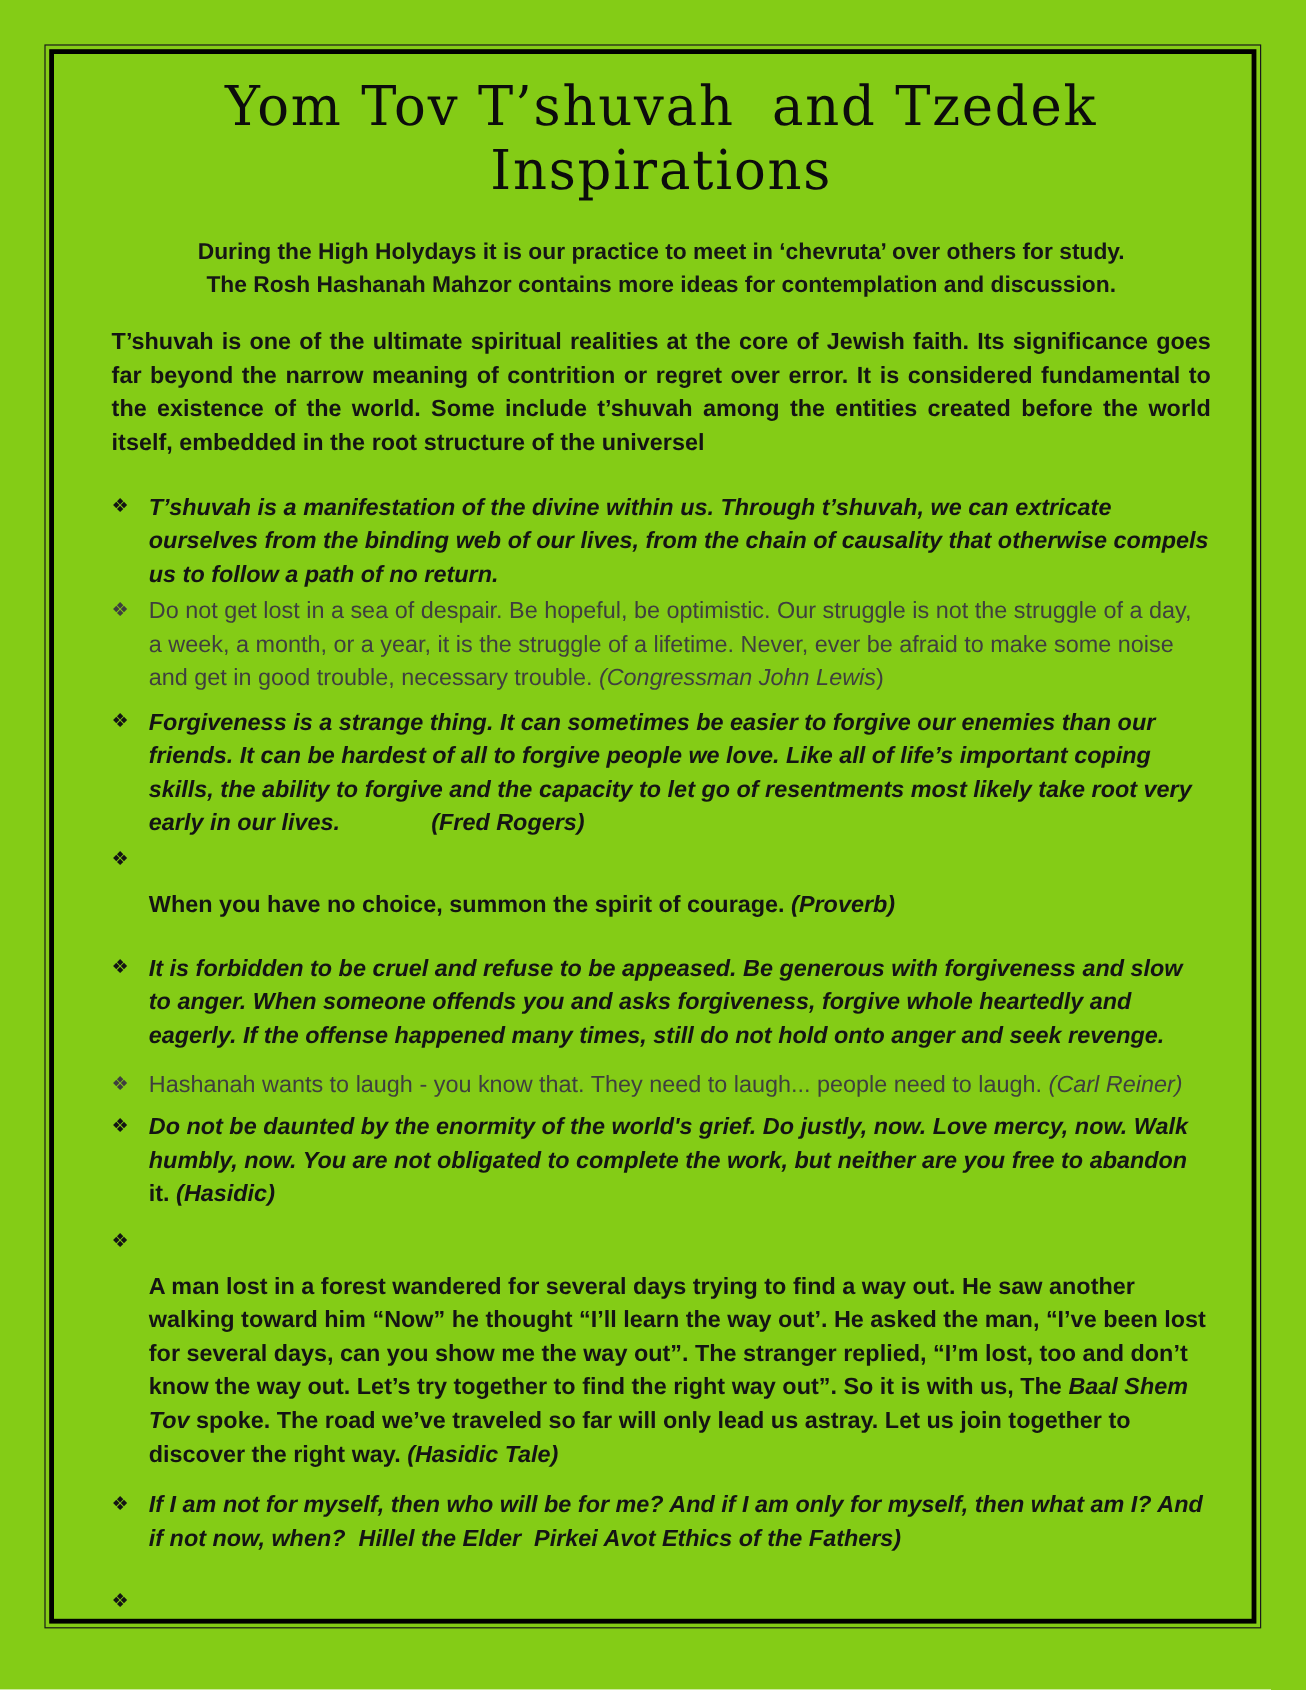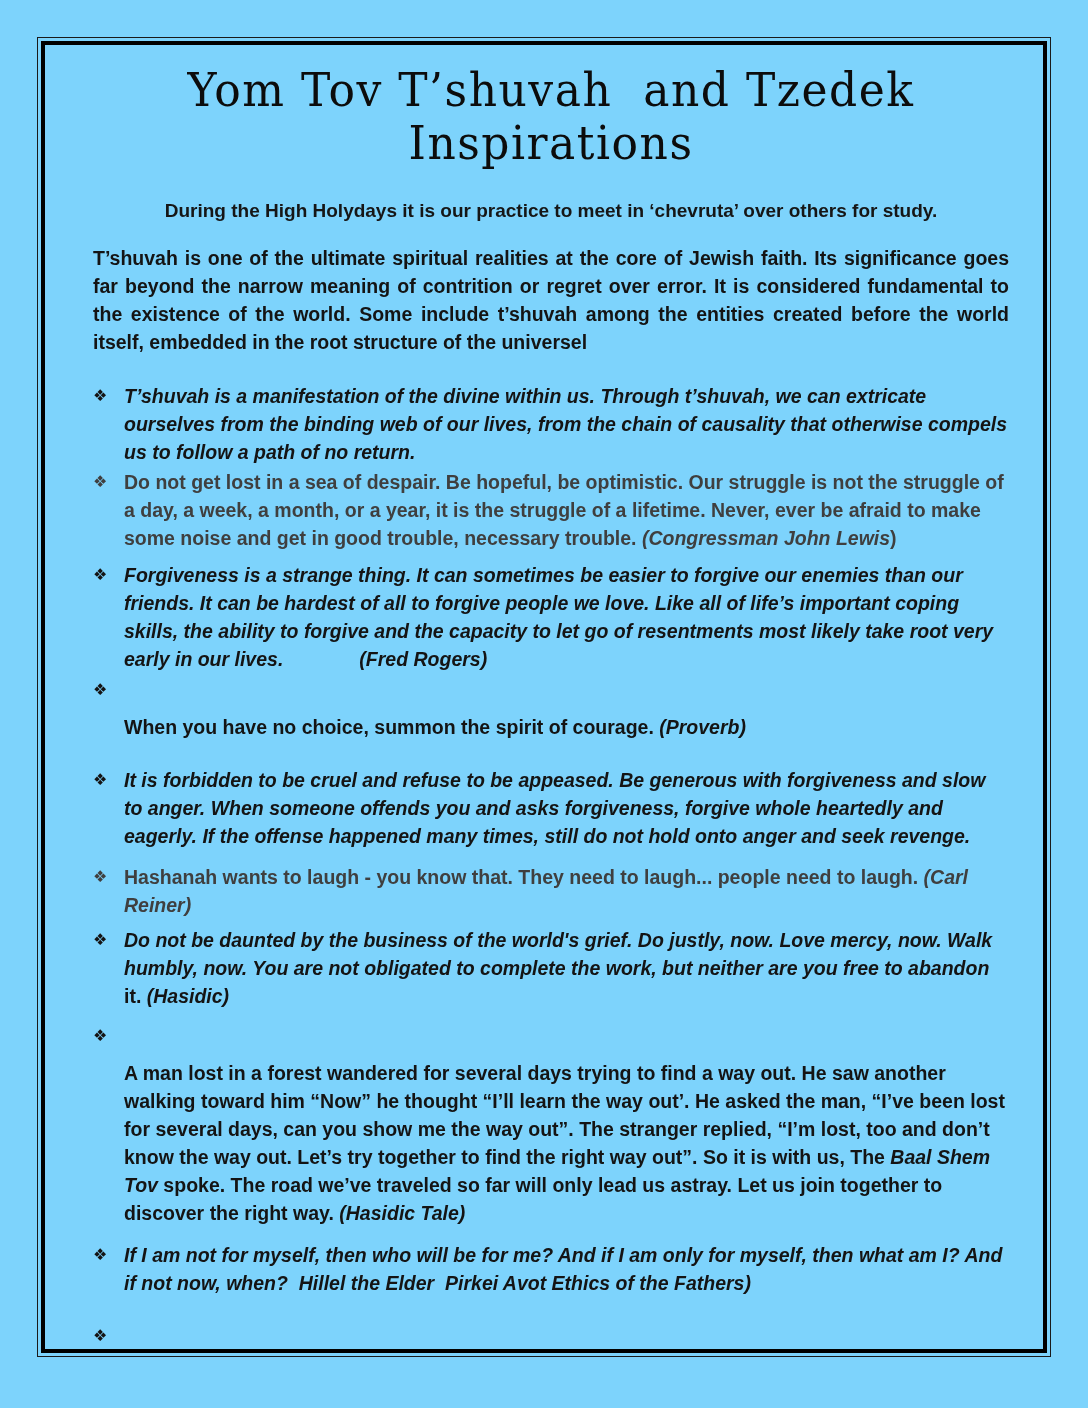--- a/index.html
+++ b/index.html
@@ -1,19 +1,19 @@
 <!DOCTYPE html>
 <html><head>
 <meta charset="utf-8">
 <style>
   html,body{margin:0;padding:0;background:#ffffff;}
   .page{
     position:relative;
     width:1088px;height:1408px;
-    background:#7dd3fc;
+    background:#84cc16;
     font-family:"Liberation Sans",sans-serif;
     color:#111111;
     overflow:hidden;
   }
   .frame-outer{
     position:absolute;left:37px;top:37px;
     width:1014px;height:1320px;
     border:1px solid #1a1a1a;
     padding:3px;
     box-sizing:border-box;
@@ -61,21 +61,21 @@
     flex:0 0 31px;
     width:31px;
     font-size:16px;
     line-height:28px;
     font-style:normal;
     font-weight:normal;
   }
   .qbody{flex:1 1 auto;}
   .emph-bold-italic .qbody{font-weight:bold;font-style:italic;}
   .emph-bold .qbody{font-weight:bold;font-style:normal;margin-top:37px;}
-  .emph-regular .qbody{font-weight:bold;font-style:normal;}
+  .emph-regular .qbody{font-weight:normal;font-style:normal;}
   .tone-gray{color:#3f3f3f;}
   .tone-black{color:#141414;}
   .seg-italic{font-style:italic;}
   .seg-upright{font-style:normal;}
   .seg-gap-italic{font-style:italic;margin-left:76px;}
   
   .quote:nth-of-type(1){margin-bottom:2px;}
   .quote:nth-of-type(2){margin-bottom:9px;}
   .quote:nth-of-type(3){margin-bottom:3px;}
   .quote:nth-of-type(4){margin-bottom:25px;}
@@ -91,20 +91,21 @@
 <body>
 
 <div class="page">
   <div class="frame-outer">
     <div class="frame-inner">
 
       <h1 class="doc-title">Yom Tov T’shuvah &nbsp;and Tzedek Inspirations</h1>
 
       <div class="intro">
         <div>During the High Holydays it is our practice to meet in ‘chevruta’ over others for study.</div>
+        <div>The Rosh Hashanah Mahzor contains more ideas for contemplation and discussion.</div>
       </div>
 
       <p class="lede">T’shuvah is one of the ultimate spiritual realities at the core of Jewish faith. Its significance goes far beyond the narrow meaning of contrition or regret over error. It is considered fundamental to the existence of the world. Some include t’shuvah among the entities created before the world itself, embedded in the root structure of the universel</p>
 
       <div class="quotes">
           <div class="quote tone-black emph-bold-italic">
             <span class="marker">❖</span>
             <div class="qbody"><span class="seg-base">T’shuvah is a manifestation of the divine within us. Through t’shuvah, we can extricate ourselves from the binding web of our lives, from the chain of causality that otherwise compels us to follow a path of no return.</span></div>
           </div>
           <div class="quote tone-gray emph-regular">
@@ -122,21 +123,21 @@
           <div class="quote tone-black emph-bold-italic">
             <span class="marker">❖</span>
             <div class="qbody"><span class="seg-base">It is forbidden to be cruel and refuse to be appeased. Be generous with forgiveness and slow to anger. When someone offends you and asks forgiveness, forgive whole heartedly and eagerly. If the offense happened many times, still do not hold onto anger and seek revenge.</span></div>
           </div>
           <div class="quote tone-gray emph-regular">
             <span class="marker">❖</span>
             <div class="qbody"><span class="seg-base">Hashanah wants to laugh - you know that. They need to laugh... people need to laugh. </span><span class="seg-italic">(Carl Reiner)</span></div>
           </div>
           <div class="quote tone-black emph-bold-italic">
             <span class="marker">❖</span>
-            <div class="qbody"><span class="seg-base">Do not be daunted by the business of the world's grief. Do justly, now. Love mercy, now. Walk humbly, now. You are not obligated to complete the work, but neither are you free to abandon </span><span class="seg-upright">it. </span><span class="seg-base">(Hasidic)</span></div>
+            <div class="qbody"><span class="seg-base">Do not be daunted by the enormity of the world's grief. Do justly, now. Love mercy, now. Walk humbly, now. You are not obligated to complete the work, but neither are you free to abandon </span><span class="seg-upright">it. </span><span class="seg-base">(Hasidic)</span></div>
           </div>
           <div class="quote tone-black emph-bold">
             <span class="marker">❖</span>
             <div class="qbody"><span class="seg-base">A man lost in a forest wandered for several days trying to find a way out. He saw another walking toward him “Now” he thought “I’ll learn the way out’. He asked the man, “I’ve been lost for several days, can you show me the way out”. The stranger replied, “I’m lost, too and don’t know the way out. Let’s try together to find the right way out”. So it is with us, The </span><span class="seg-italic">Baal Shem Tov</span><span class="seg-base"> spoke. The road we’ve traveled so far will only lead us astray. Let us join together to discover the right way. </span><span class="seg-italic">(Hasidic Tale)</span></div>
           </div>
           <div class="quote tone-black emph-bold-italic">
             <span class="marker">❖</span>
             <div class="qbody"><span class="seg-base">If I am not for myself, then who will be for me? And if I am only for myself, then what am I? And if not now, when? &nbsp;Hillel the Elder &nbsp;Pirkei Avot Ethics of the Fathers)</span></div>
           </div>
           <div class="quote tone-black emph-bold">

